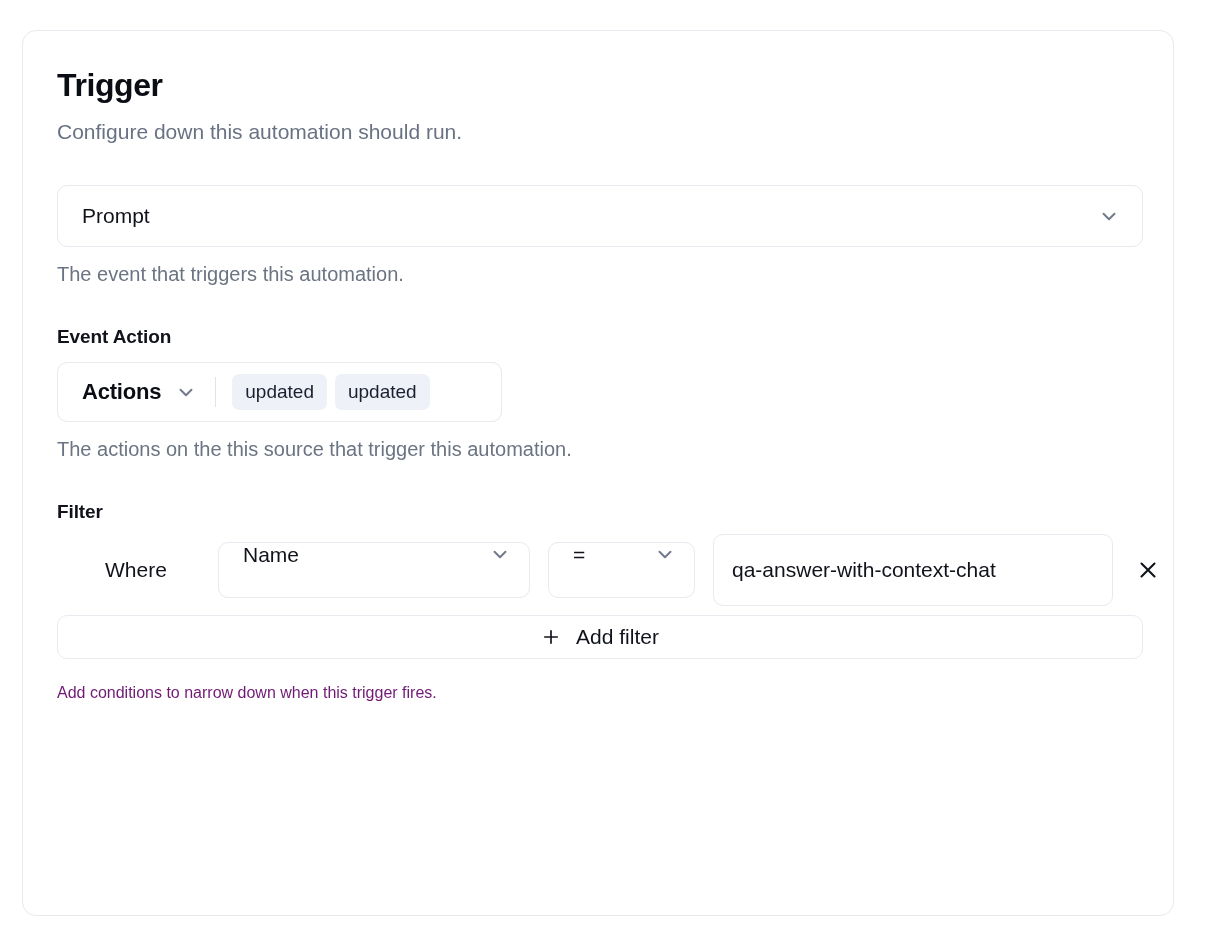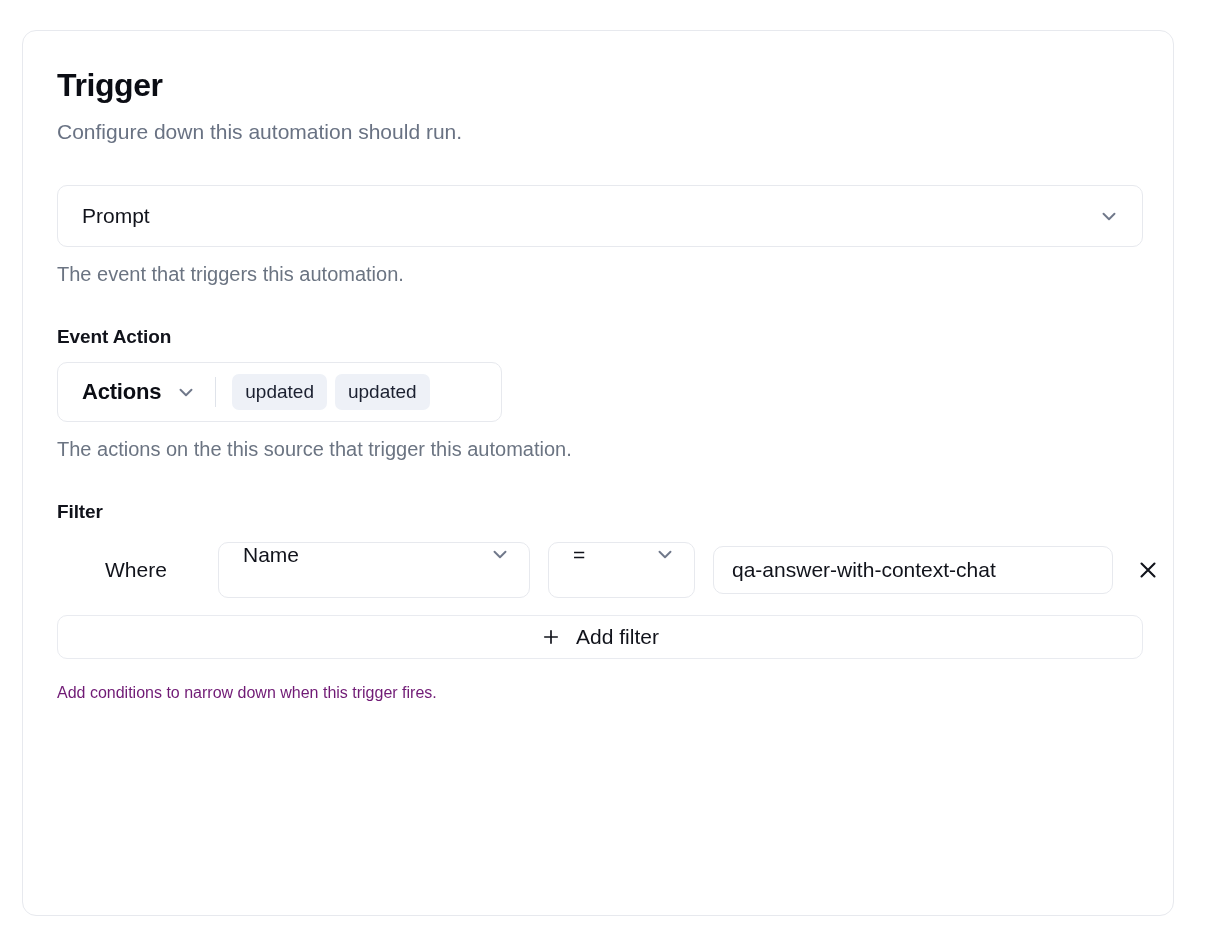--- a/index.html
+++ b/index.html
@@ -163,21 +163,21 @@
     flex: none;
   }
   .filter-select.field-sel { width: 312px; }
   .filter-select.op-sel { width: 147px; margin-left: 18px; }
   .filter-select .sel-text {
     font-size: 21px;
     color: #11131b;
   }
   .filter-input {
     width: 400px;
-    height: 48px;
+    height: 72px;
     margin-left: 18px;
     border: 1px solid #e7e9ee;
     border-radius: 10px;
     background: #ffffff;
     display: flex;
     align-items: center;
     padding: 0 18px;
     font-size: 21px;
     color: #11131b;
     font-family: "Liberation Sans", sans-serif;

